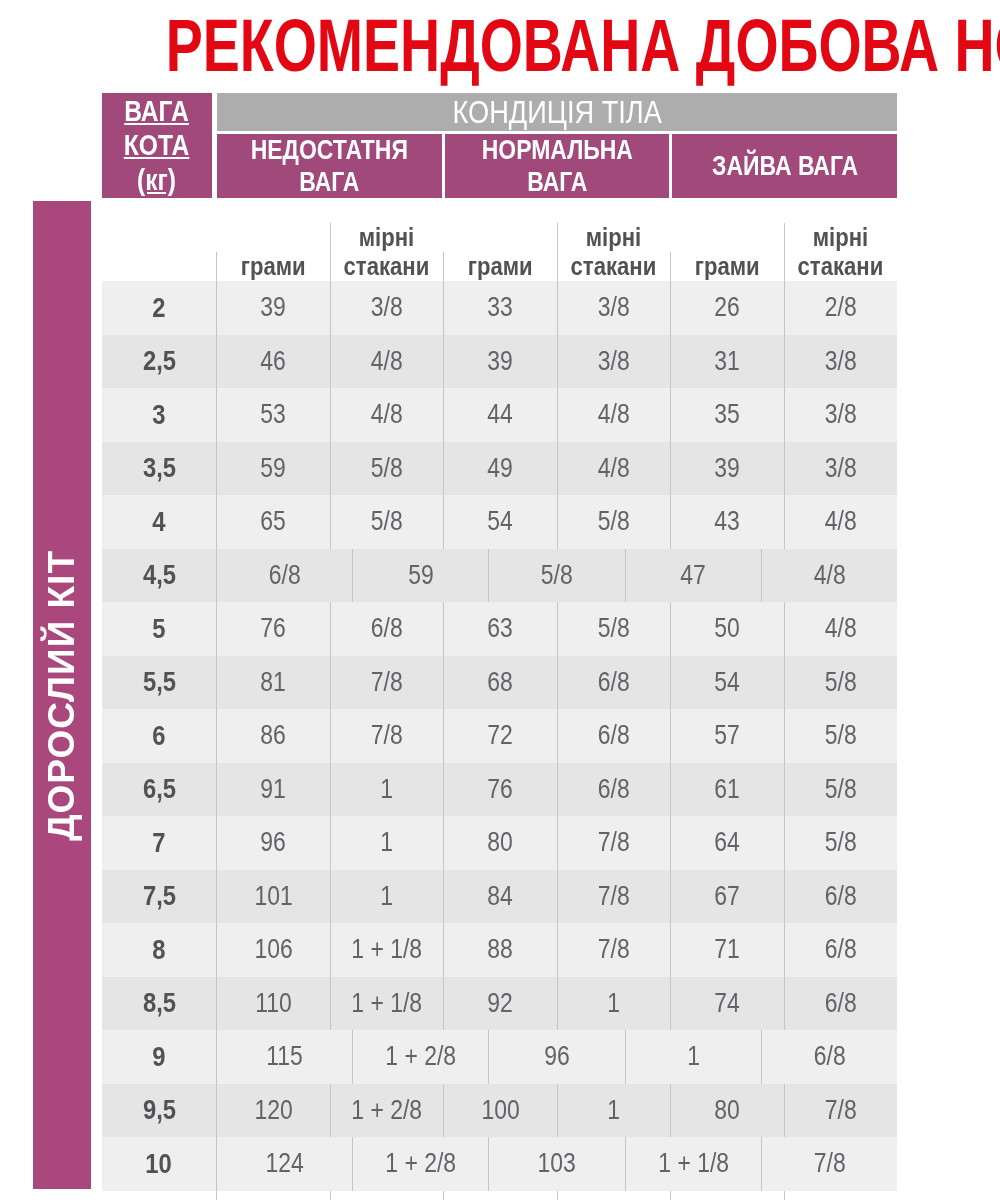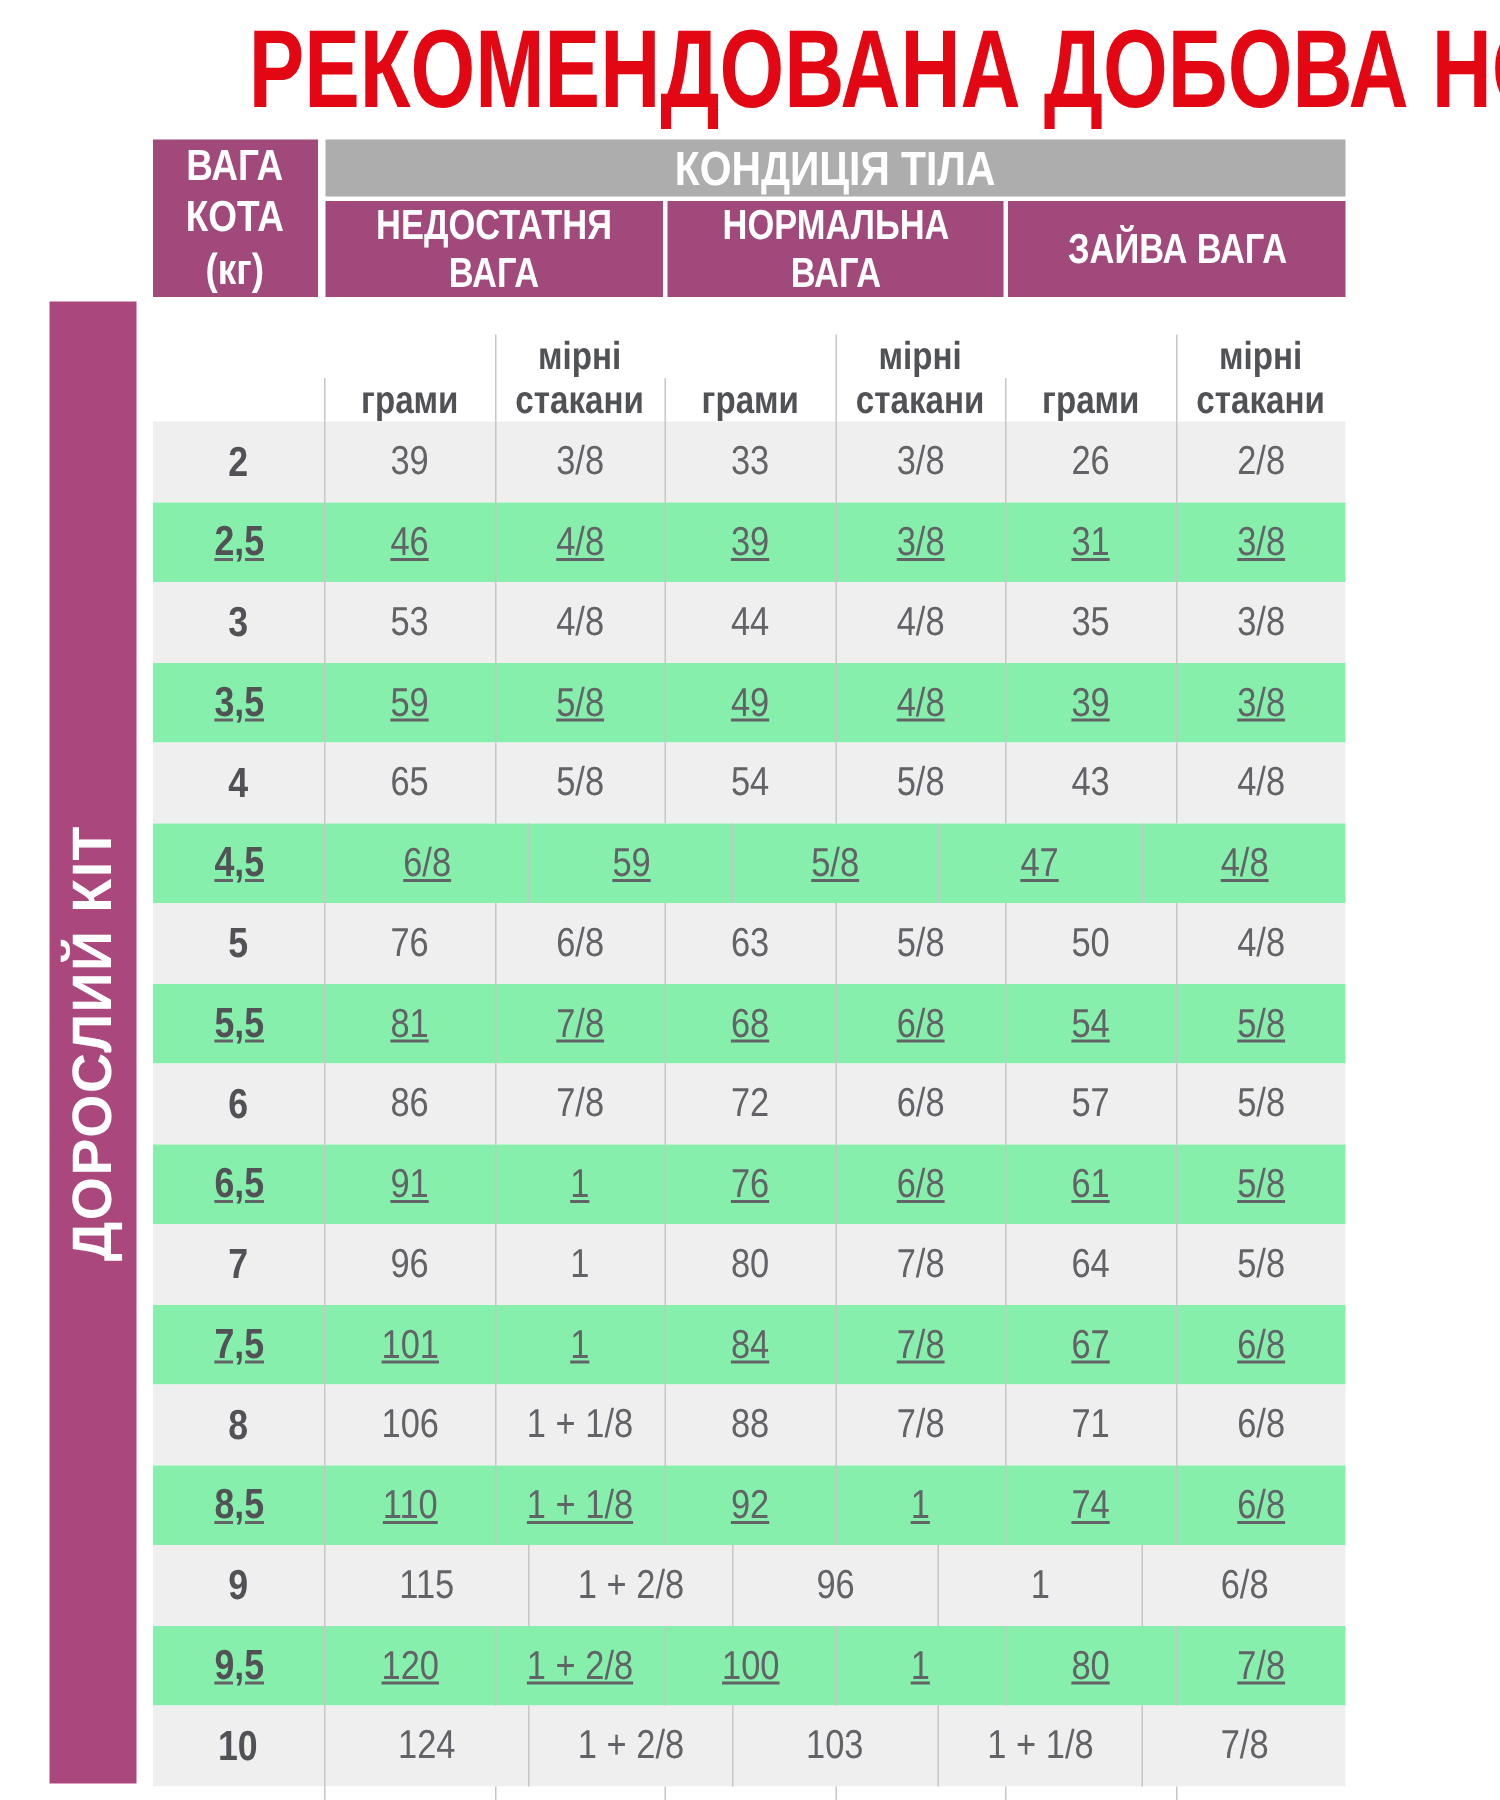--- a/index.html
+++ b/index.html
@@ -24,42 +24,42 @@
     background:var(--purple-side);display:flex;align-items:center;justify-content:center;}
   .sidebar .vtext{writing-mode:vertical-rl;transform:rotate(180deg);
     color:#fff;font-weight:bold;font-size:37px;letter-spacing:1px;white-space:nowrap;}
 
   
   .table{position:absolute;left:102px;top:93px;width:795px;}
 
   .hdr-top{display:flex;height:105px;}
   .weight-cell{width:110px;margin-right:5px;background:var(--purple);color:#fff;
     display:flex;align-items:center;justify-content:center;text-align:center;
-    font-weight:bold;font-size:29px;line-height:1.18;}
+    font-weight:bold;font-size:29px;line-height:1.18;text-decoration:underline;}
   .hdr-right{flex:1;display:flex;flex-direction:column;}
   .cond-band{height:54px;background:var(--band-gray);color:#fff;
     display:flex;align-items:center;justify-content:center;
-    font-weight:bold;font-size:32px;}
+    font-weight:normal;font-size:32px;}
   .cond-row{margin-top:3px;flex:1;display:flex;gap:3px;border-radius:26px;}
   .cond-cell{flex:1;background:var(--purple);color:#fff;
     display:flex;align-items:center;justify-content:center;
     font-weight:bold;font-size:28px;text-align:center;}
 
   .row{display:flex;width:795px;}
   .c0{width:114px;display:flex;align-items:center;justify-content:center;text-align:center;}
   .c{flex:1;border-left:1px solid var(--divider);
     display:flex;align-items:center;justify-content:center;text-align:center;}
 
   .units{height:83px;background:#fff;color:var(--ink);
     font-weight:bold;font-size:26px;line-height:1.12;align-items:flex-end;}
 
   .data-row{height:53.5px;font-size:27px;color:var(--value);}
   .data-row .c0{font-weight:bold;color:var(--ink);font-size:28px;}
   .data-row.odd{background:var(--stripe);}
-  .data-row.even{background:#86efac;text-decoration:underline;}
+  .data-row.even{background:#e5e5e5;}
   .stub{height:9px;background:#fff;}
 </style>
 </head>
 <body>
 
 <div class="page">
 
   <div class="title">
     <span class="sx75">РЕКОМЕНДОВАНА ДОБОВА НОРМА</span>
   </div>

